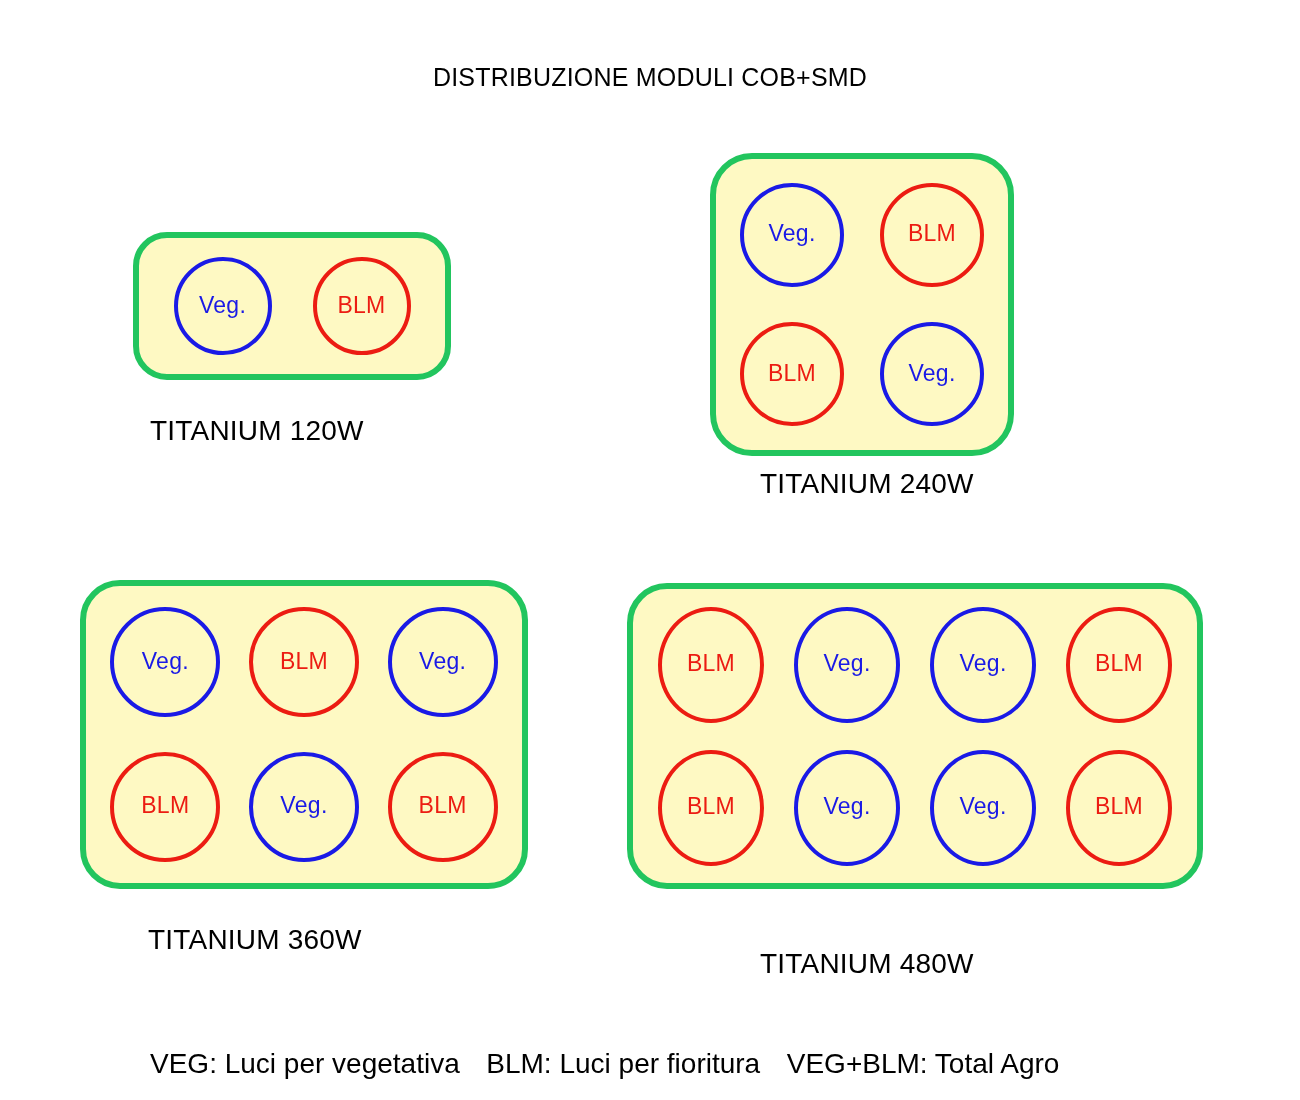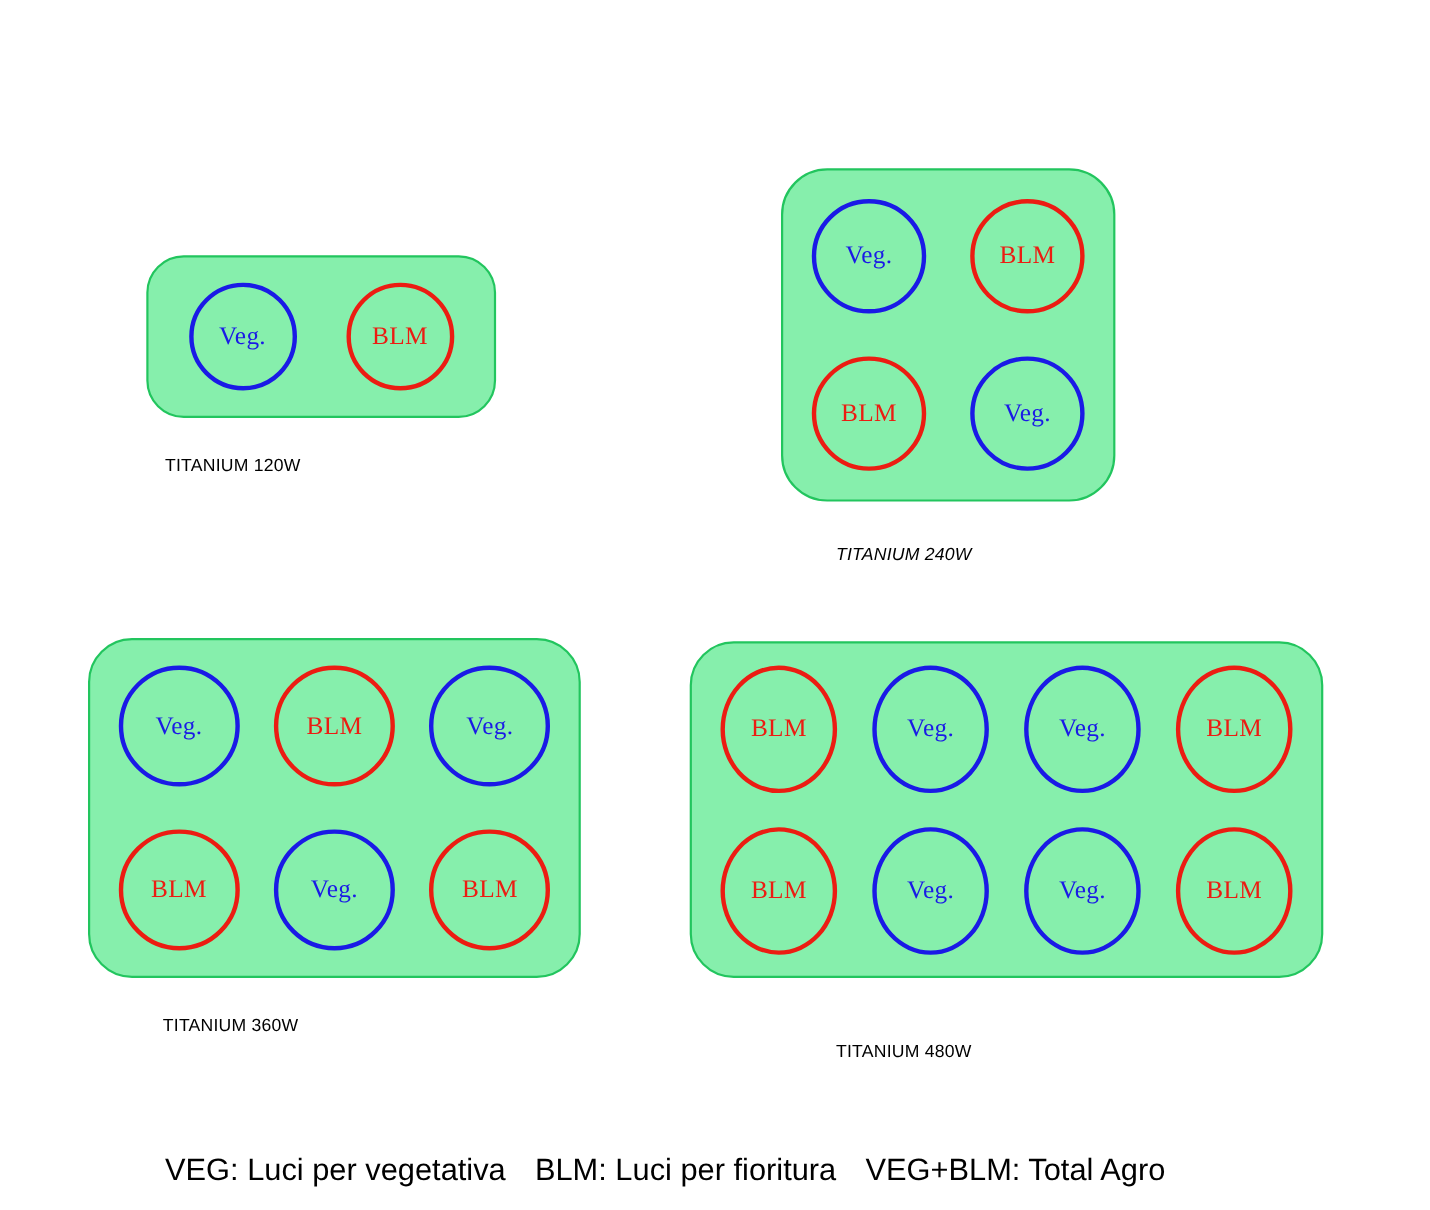--- a/index.html
+++ b/index.html
@@ -33,27 +33,26 @@
     font-size: 25px;
     letter-spacing: 0.2px;
     color: #000000;
     white-space: nowrap;
   }
 
   
   .panel {
     position: absolute;
     box-sizing: border-box;
-    background: #86efac;
-    border: 2px solid #22c55e;
+    background: #fef9c3;
+    border: 6px solid #22c55e;
     border-radius: 34px;
     display: grid;
     align-items: center;
     justify-items: center;
-    font-family: Liberation Serif, serif;
   }
 
   .panel-120  { left: 133px; top: 232px;  width: 318px; height: 148px;
                 grid-template-columns: repeat(2, 1fr); grid-template-rows: 1fr;
                 padding: 0 14px; }
   .panel-240  { left: 710px; top: 153px;  width: 304px; height: 303px;
                 grid-template-columns: repeat(2, 1fr); grid-template-rows: repeat(2, 1fr);
                 border-radius: 42px; padding: 6px 6px; }
   .panel-360  { left: 80px;  top: 580px;  width: 448px; height: 309px;
                 grid-template-columns: repeat(3, 1fr); grid-template-rows: repeat(2, 1fr);
@@ -89,47 +88,48 @@
 
   
   .panel-120 .module { width: 98px;  height: 98px;  }
   .panel-240 .module { width: 104px; height: 104px; }
   .panel-360 .module { width: 110px; height: 110px; }
   .panel-480 .module { width: 106px; height: 116px; border-radius: 50% / 50%; }
 
   
   .panel-caption {
     position: absolute;
-    font-size: 16px;
+    font-size: 28px;
     letter-spacing: 0.2px;
     color: #000000;
     white-space: nowrap;
   }
   .caption-120 { left: 150px; top: 415px; }
-  .caption-240 { left: 760px; top: 496px; font-style: italic; }
+  .caption-240 { left: 760px; top: 468px; }
   .caption-360 { left: 148px; top: 924px; }
   .caption-480 { left: 760px; top: 948px; }
 
   
   .legend {
     position: absolute;
     left: 150px;
     top: 1048px;
     font-size: 28px;
     color: #000000;
     white-space: nowrap;
   }
   .legend-part { display: inline; }
   .legend-gap  { display: inline-block; width: 11px; }
 </style>
 </head>
 <body>
 
 <div id="stage">
 
+  <div class="diagram-title">DISTRIBUZIONE MODULI COB+SMD</div>
 
   <div class="panel panel-120">
     <div class="module veg">
       <span class="module-label">Veg.</span>
     </div>
     <div class="module blm">
       <span class="module-label">BLM</span>
     </div>
   </div>
   <div class="panel-caption caption-120">TITANIUM 120W</div>

